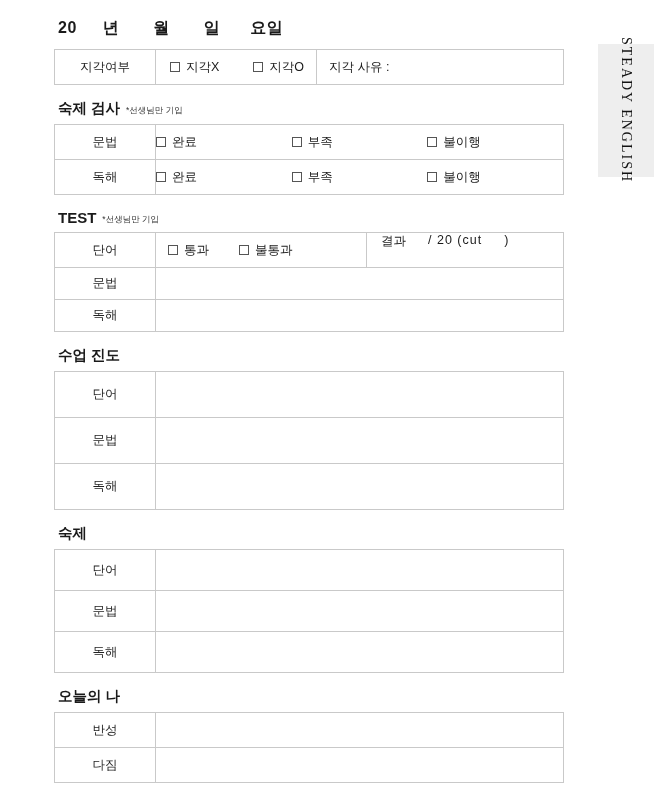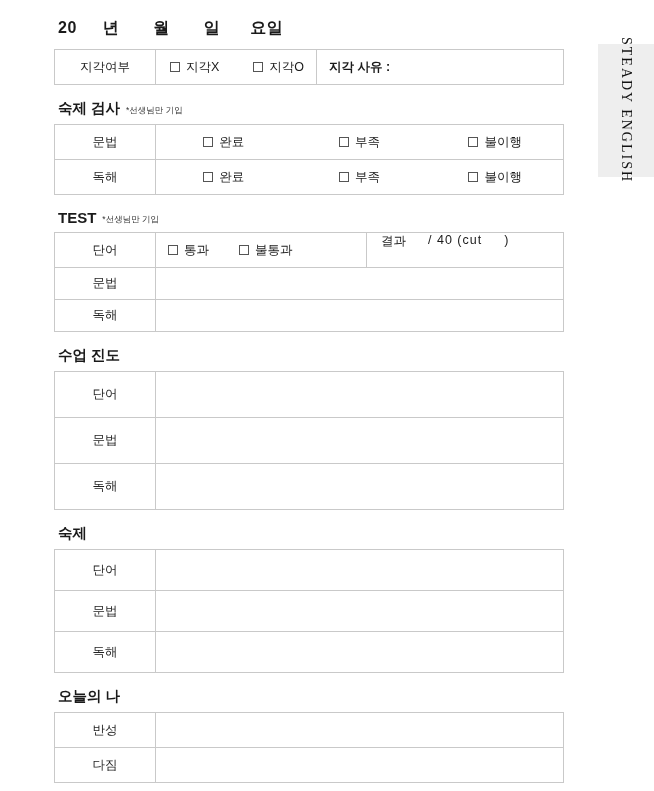--- a/index.html
+++ b/index.html
@@ -96,35 +96,34 @@
     height: 8px;
     border: 1px solid #555;
     margin-right: 6px;
     background: #fff;
   }
   .three-chk {
     display: flex;
     height: 100%;
     align-items: center;
   }
-  .three-chk .chk { flex: 1; justify-content: center; }
+  .three-chk .chk { flex: 1; justify-content: flex-start; }
   .late-cell {
     display: flex;
     align-items: center;
     height: 100%;
     padding-left: 14px;
     gap: 34px;
   }
   .reason-cell {
     display: flex;
     align-items: center;
     height: 100%;
     padding-left: 12px;
     font-size: 12.5px;
-    font-weight: bold;
   }
   .test-word-cell {
     display: flex;
     align-items: center;
     height: 100%;
     padding-left: 12px;
     gap: 30px;
     text-align: center;
   }
   .result-cell {
@@ -264,21 +263,21 @@
             </label>
             <label class="chk">
               <span class="box"></span>
               <span>불통과</span>
             </label>
           </div>
         </td>
         <td>
           <div class="result-cell">
             <span>결과</span>
-            <span class="score">/ 40 (cut</span>
+            <span class="score">/ 20 (cut</span>
             <span>)</span>
           </div>
         </td>
       </tr>
       <tr class="row-h-32">
         <td class="lbl-col cell-label">문법</td>
         <td colspan="2"></td>
       </tr>
       <tr class="row-h-32">
         <td class="lbl-col cell-label">독해</td>

